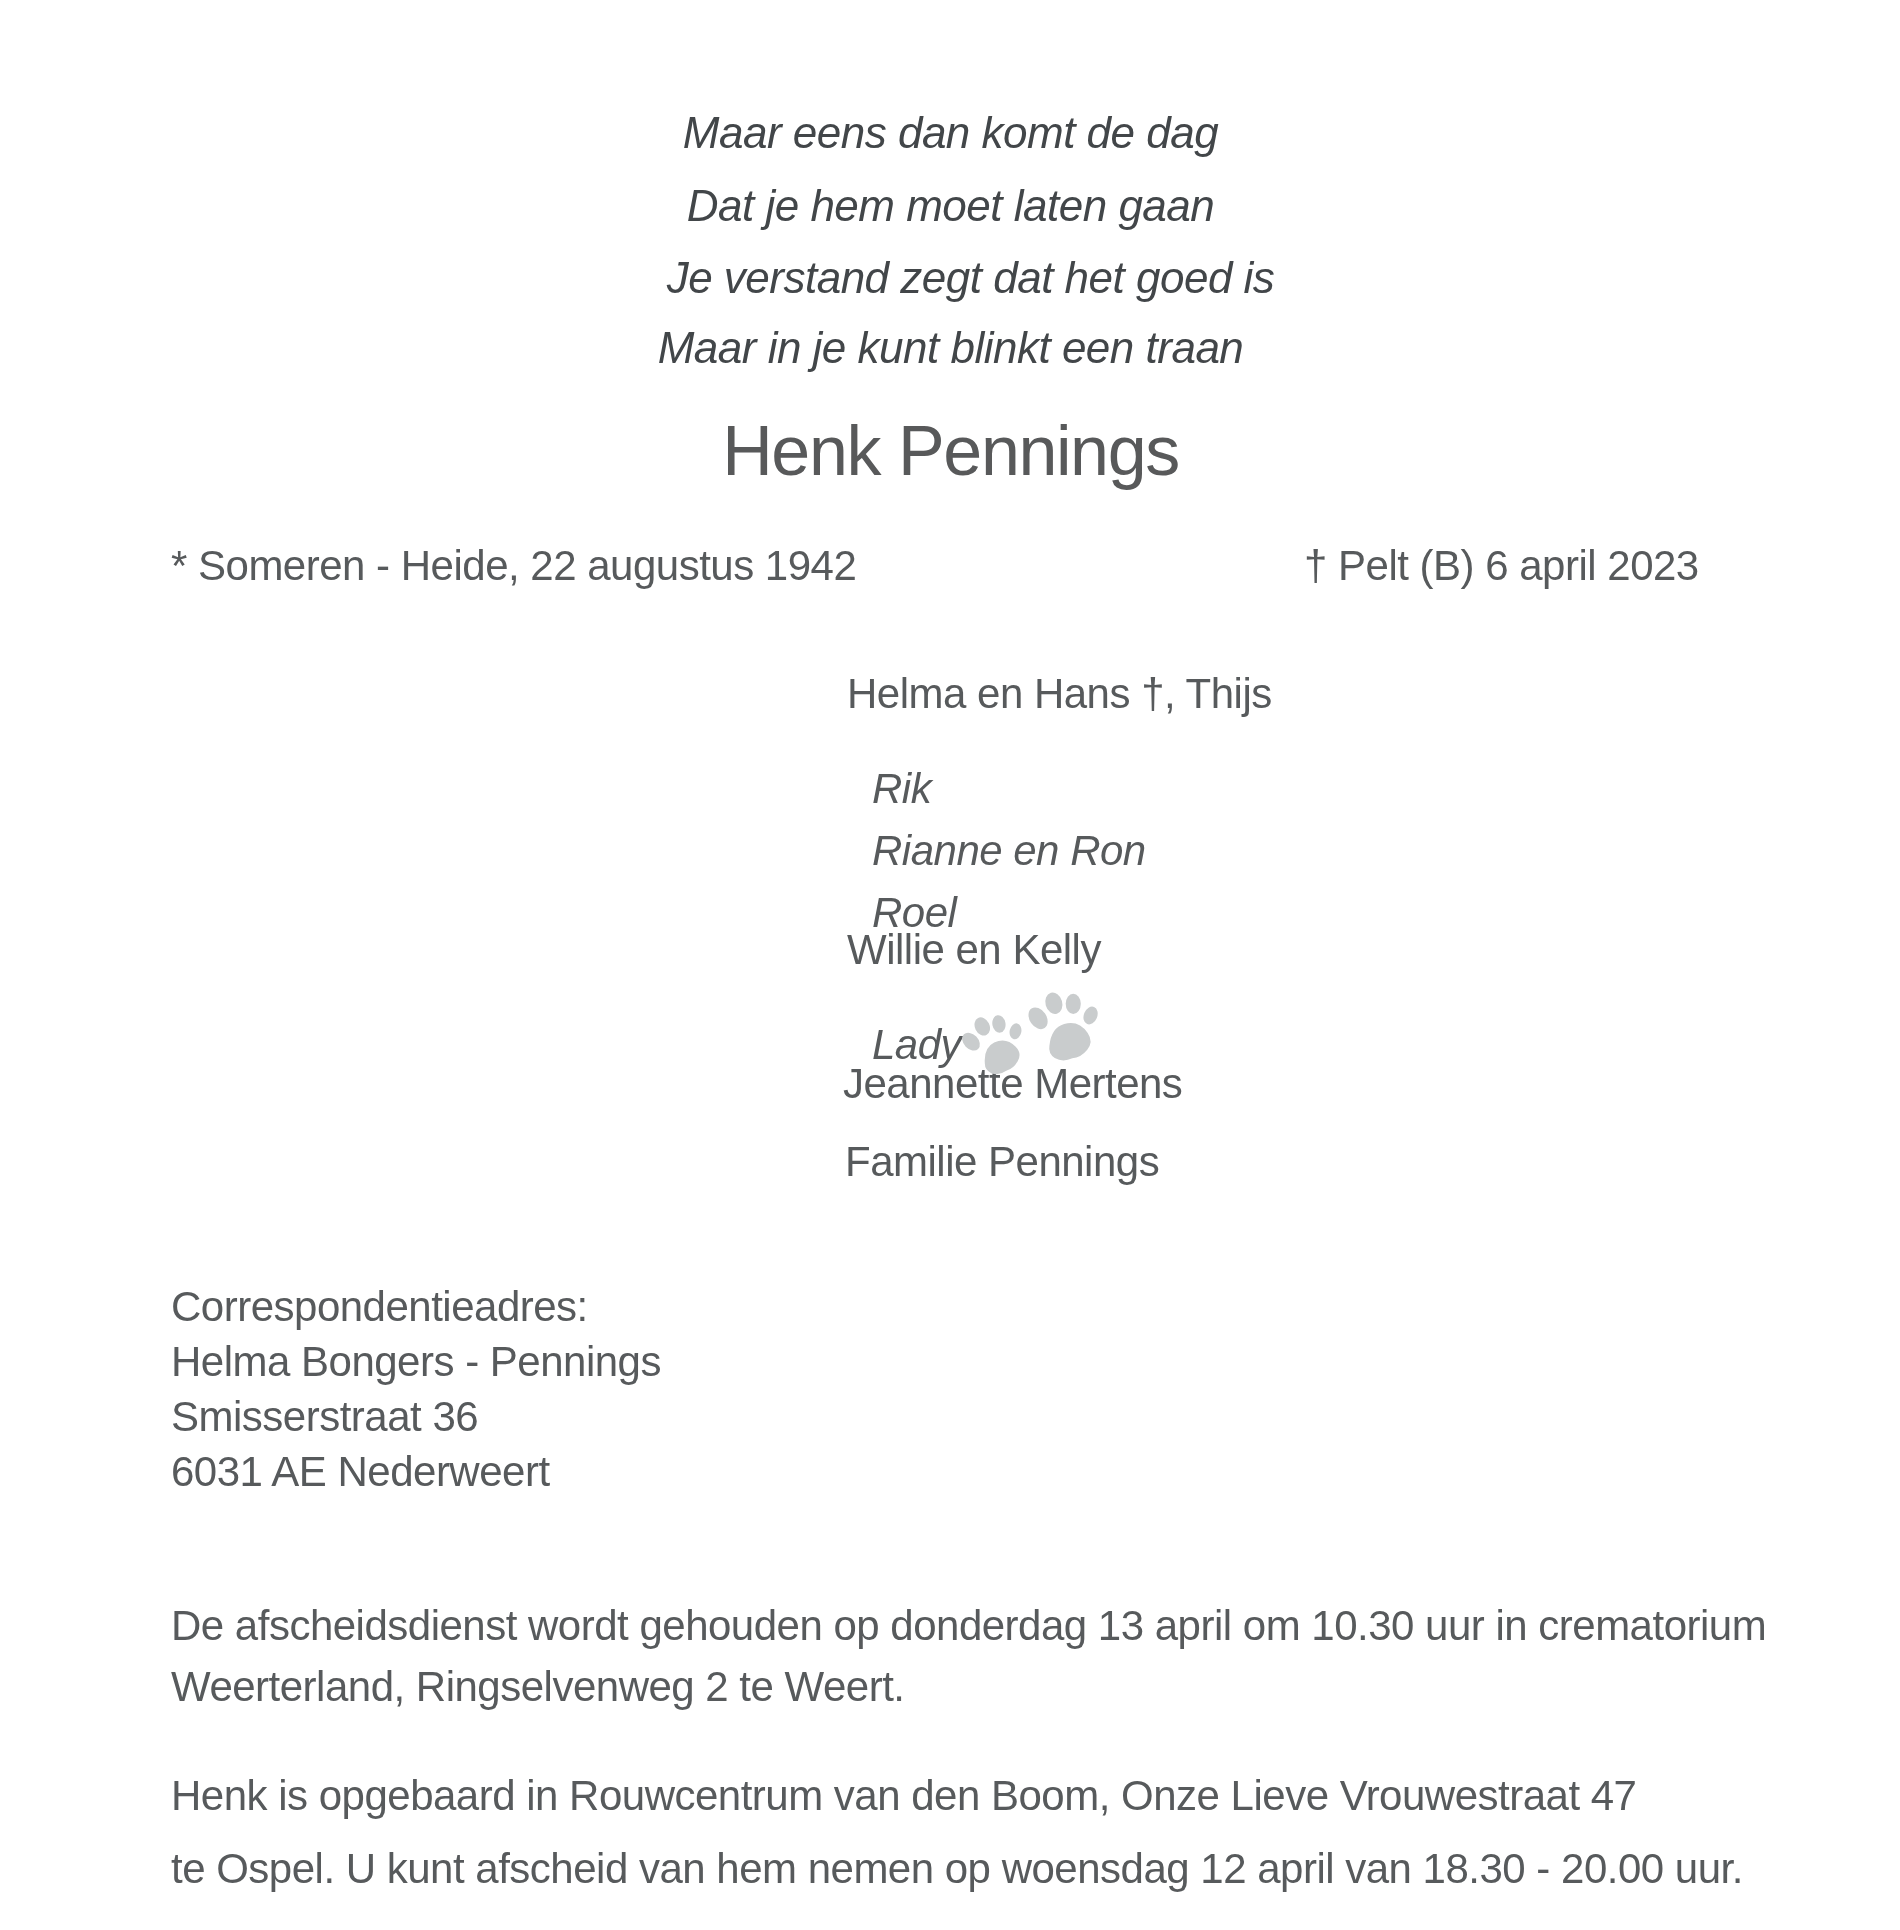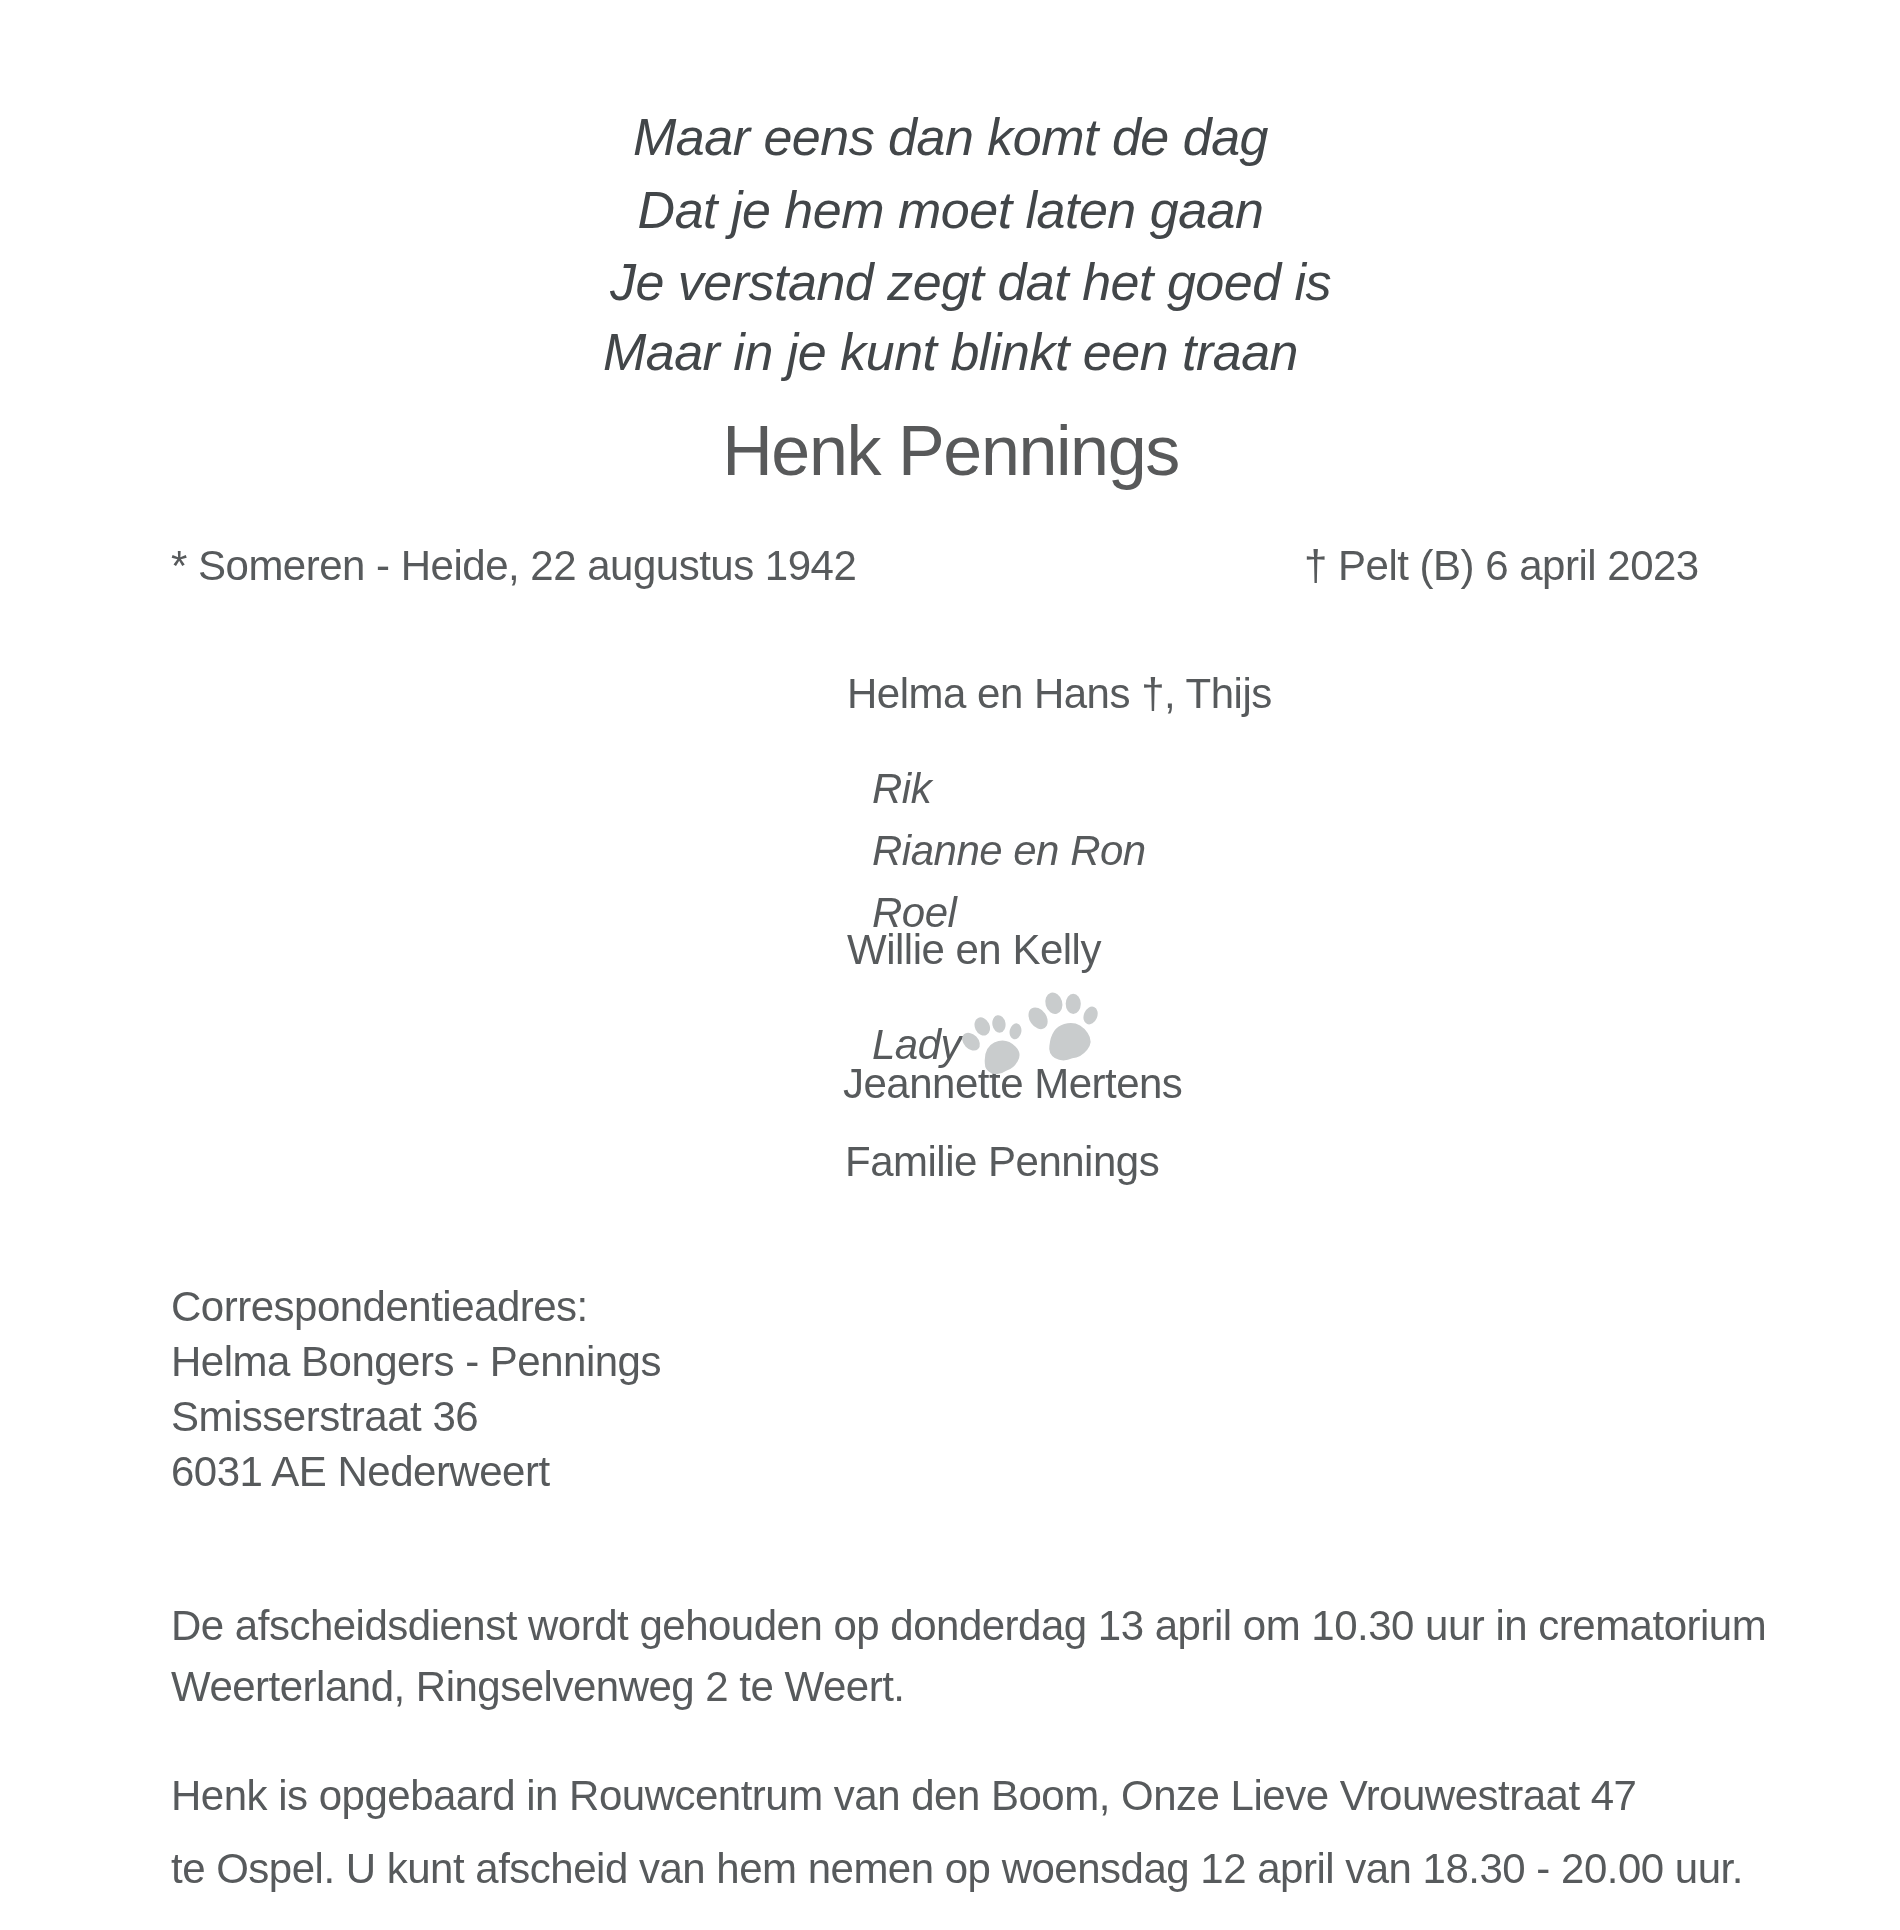--- a/index.html
+++ b/index.html
@@ -22,21 +22,21 @@
     line-height: 1;
   }
   .body-text {
     font-size: 42px;
     letter-spacing: -0.5px;
     color: #575a5c;
   }
   .poem-line {
     width: 100%;
     text-align: center;
-    font-size: 52px;
+    font-size: 44px;
     font-style: italic;
     letter-spacing: -0.5px;
     color: #424649;
   }
   .title {
     width: 100%;
     text-align: center;
     font-size: 70px;
     letter-spacing: -1.4px;
     color: #58595a;

